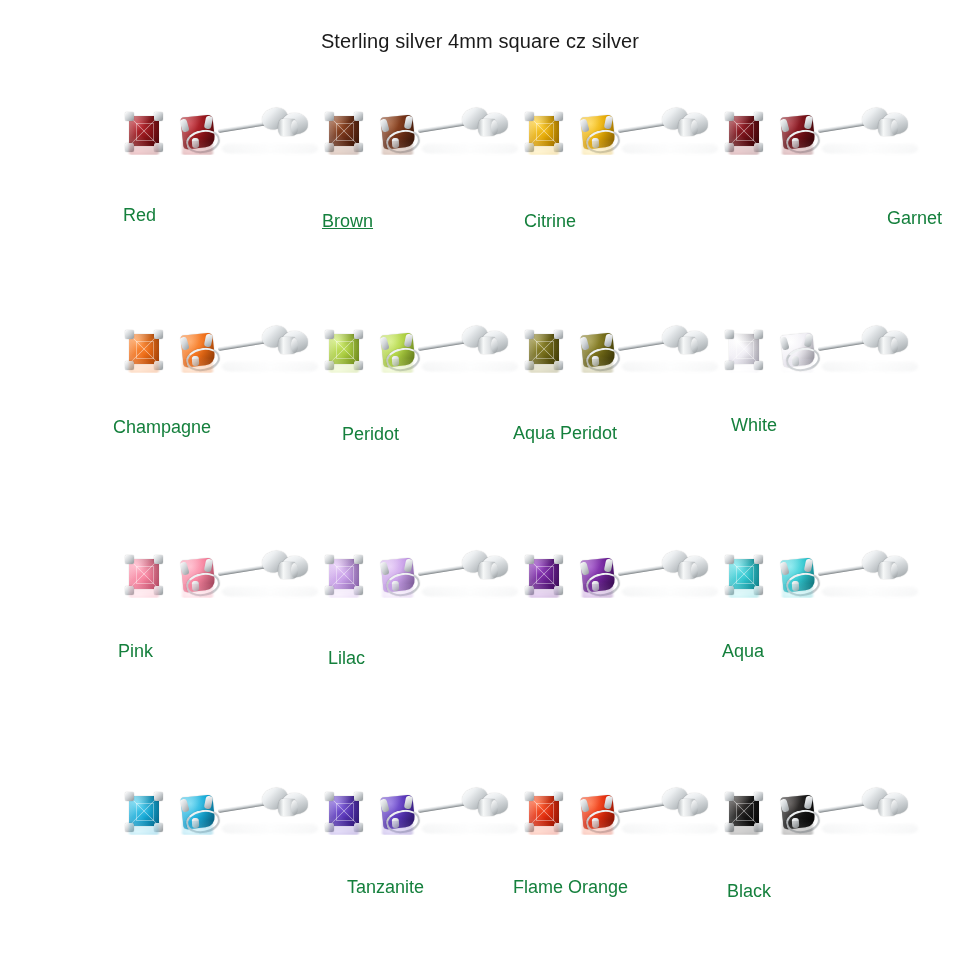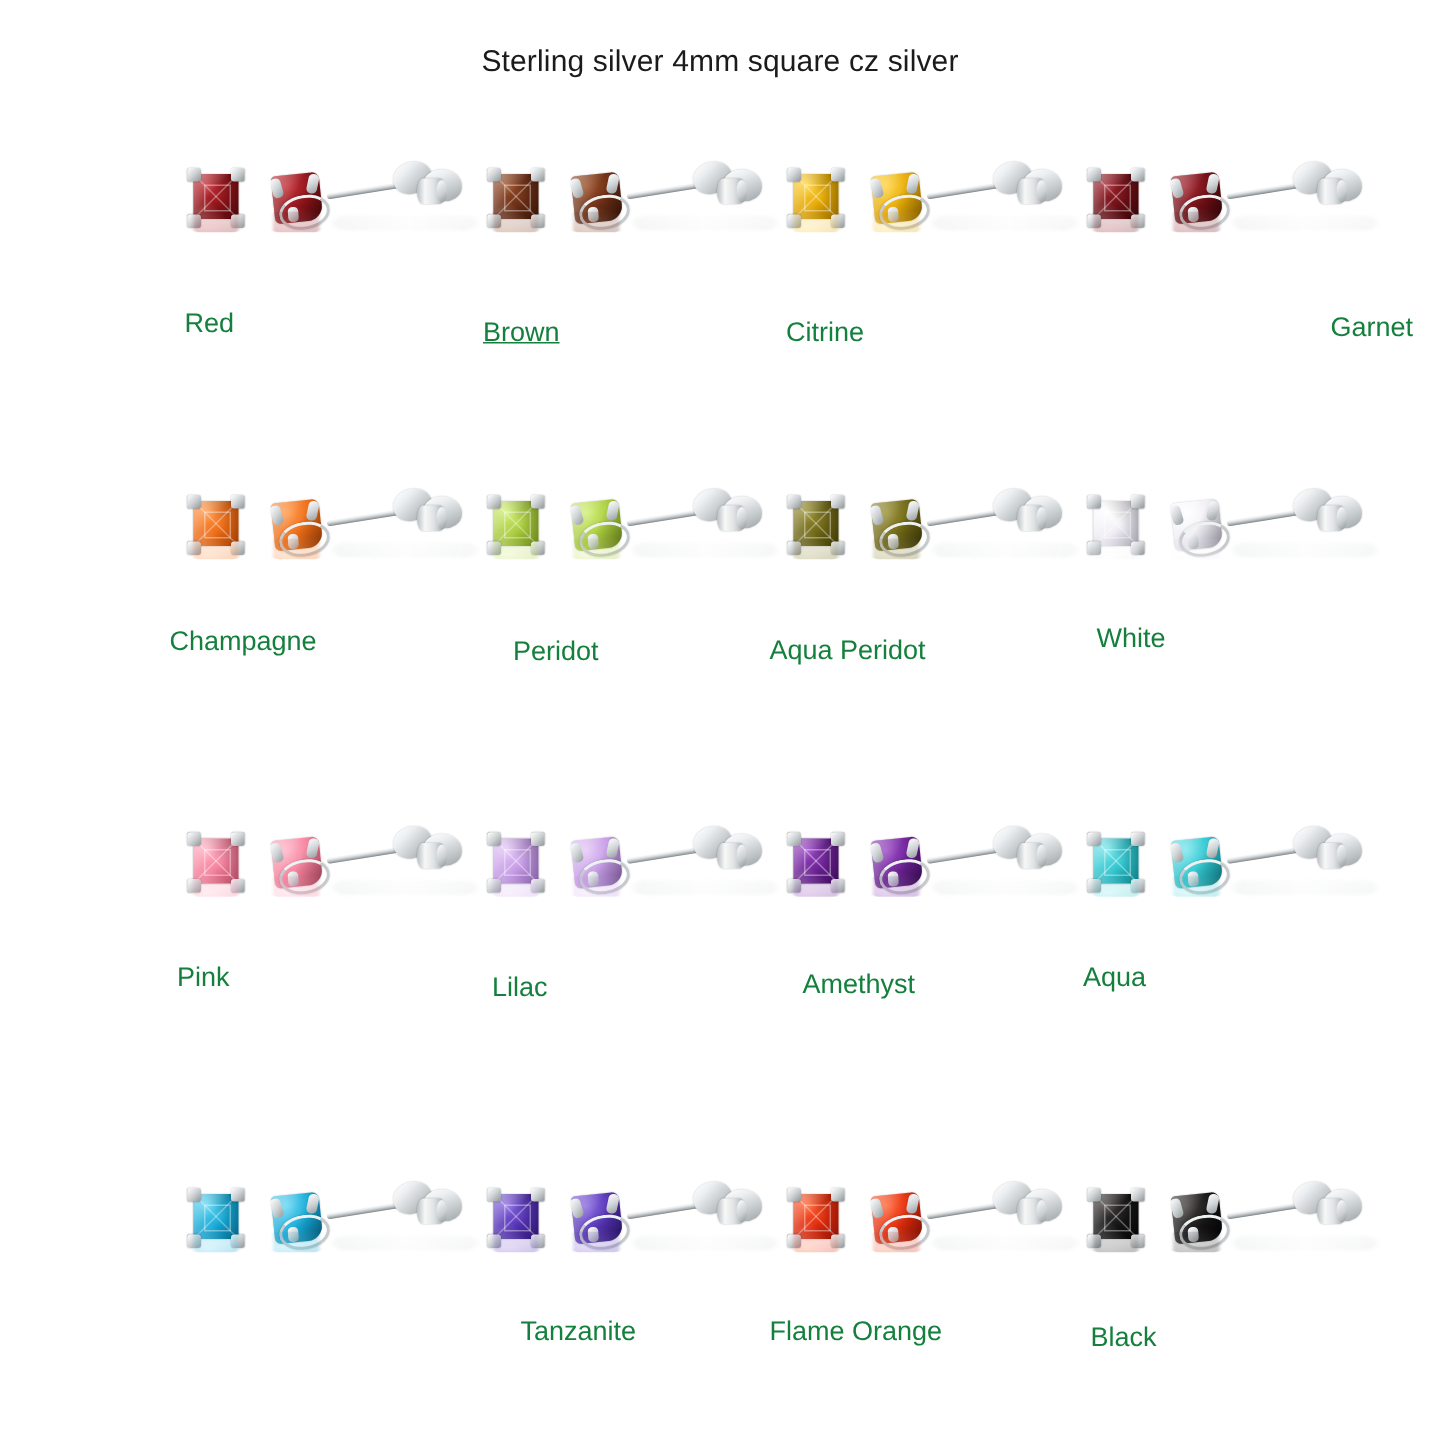--- a/index.html
+++ b/index.html
@@ -646,21 +646,20 @@
             </div>
           </div>
         </div>
         <div class="reflection">
           <div class="r-gem one" style="background: radial-gradient(120% 120% at 30% 22%, rgb(155, 74, 198) 0%, rgb(107, 32, 148) 46%, rgb(63, 10, 94) 100%);"></div>
           <div class="r-gem two" style="background: radial-gradient(120% 120% at 30% 22%, rgb(155, 74, 198) 0%, rgb(107, 32, 148) 46%, rgb(63, 10, 94) 100%);"></div>
           <div class="r-metal"></div>
         </div>
       </div>
     </div>
-    <div class="label" style="left: 535px; top: 568px; width: 220px;">Amethyst</div>
     <div class="cell" style="left: 700px; top: 463px;">
       <div class="photo">
         <div class="pair">
           <div class="stud-front">
             <div class="gem-sq" style="background: radial-gradient(120% 120% at 30% 22%, rgb(121, 230, 236) 0%, rgb(44, 195, 204) 46%, rgb(14, 142, 154) 100%);">
               <div class="facets"></div>
               <div class="inner"></div>
               <div class="xline"></div>
             </div>
             <div class="prong tl"></div>

